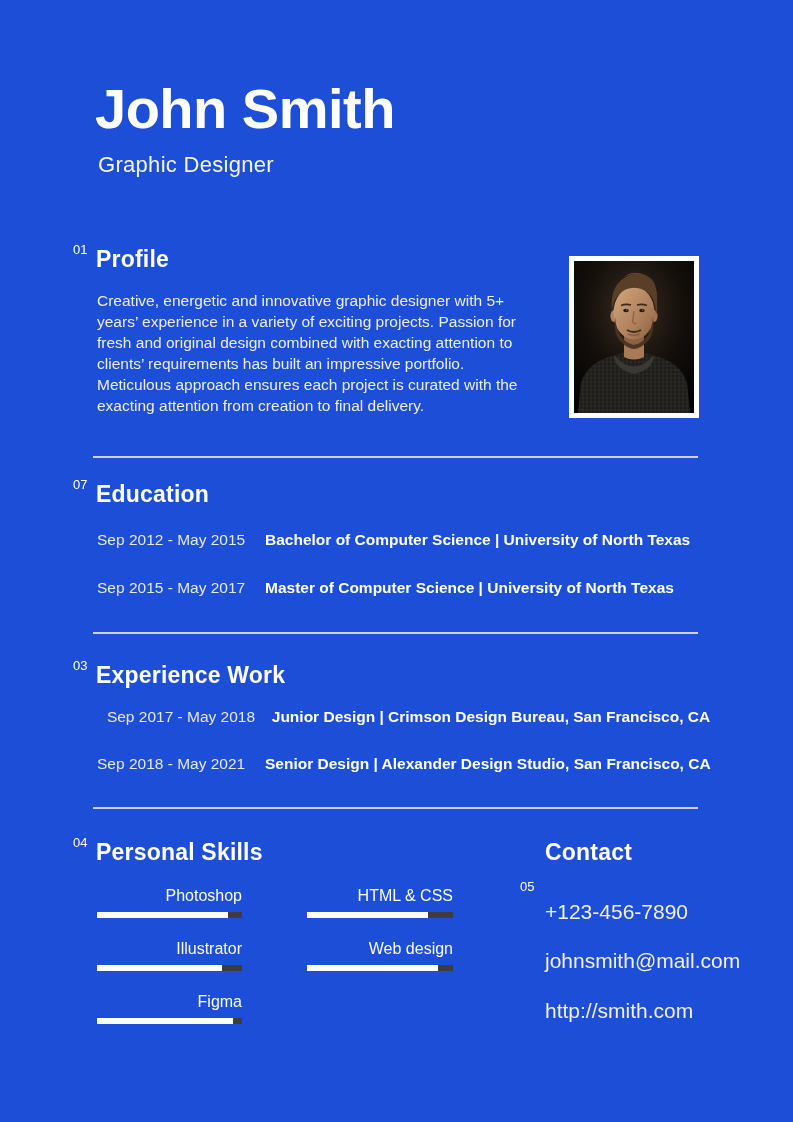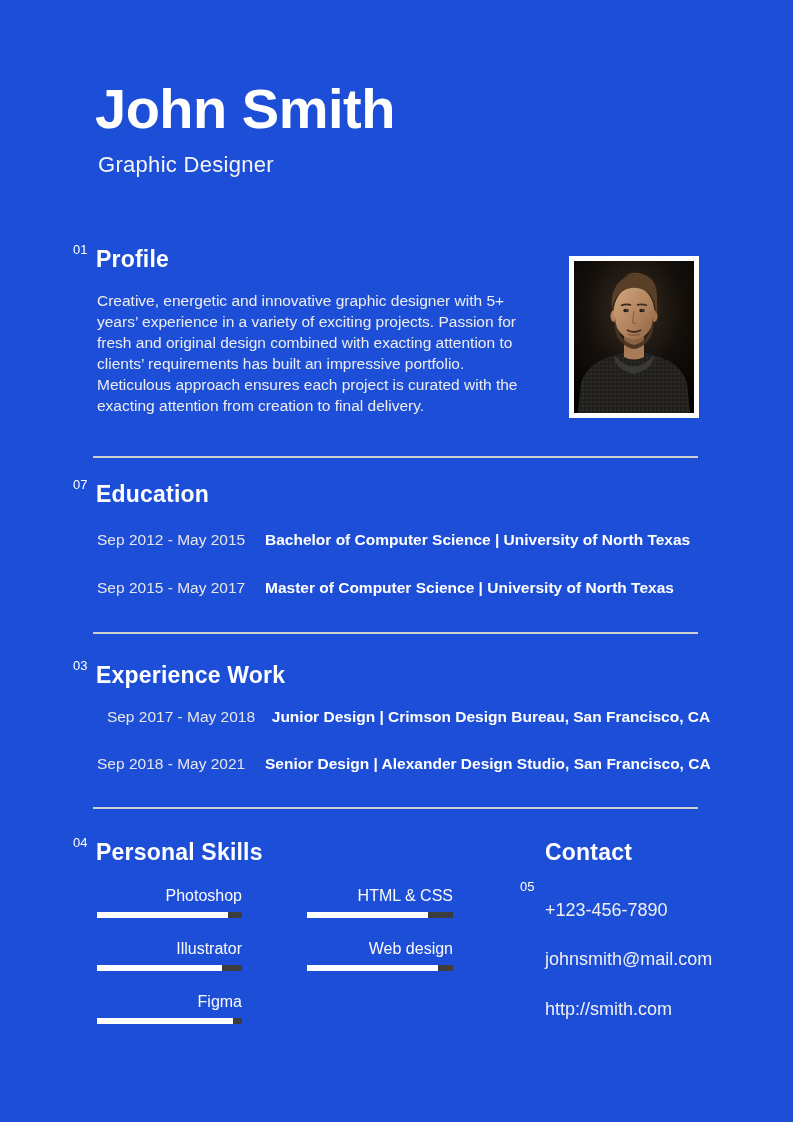--- a/index.html
+++ b/index.html
@@ -67,21 +67,21 @@
   .skill-item{margin-bottom:21px;}
   .skill-label{font-size:16px;color:#fafafa;line-height:19px;}
   .skill-track{
     margin-top:7px;height:6px;background:#3d3d3e;width:100%;
     position:relative;
   }
   .skill-fill{height:6px;background:#ffffff;width:0;}
 
   
   .contact-item{
-    left:545px;font-size:18px;color:#f0f0f0;
+    left:545px;font-size:21px;color:#f0f0f0;
   }
 </style>
 </head>
 <body>
 
 <div class="page">
 
   <div class="abs name">John Smith</div>
   <div class="abs role">Graphic Designer</div>
 

